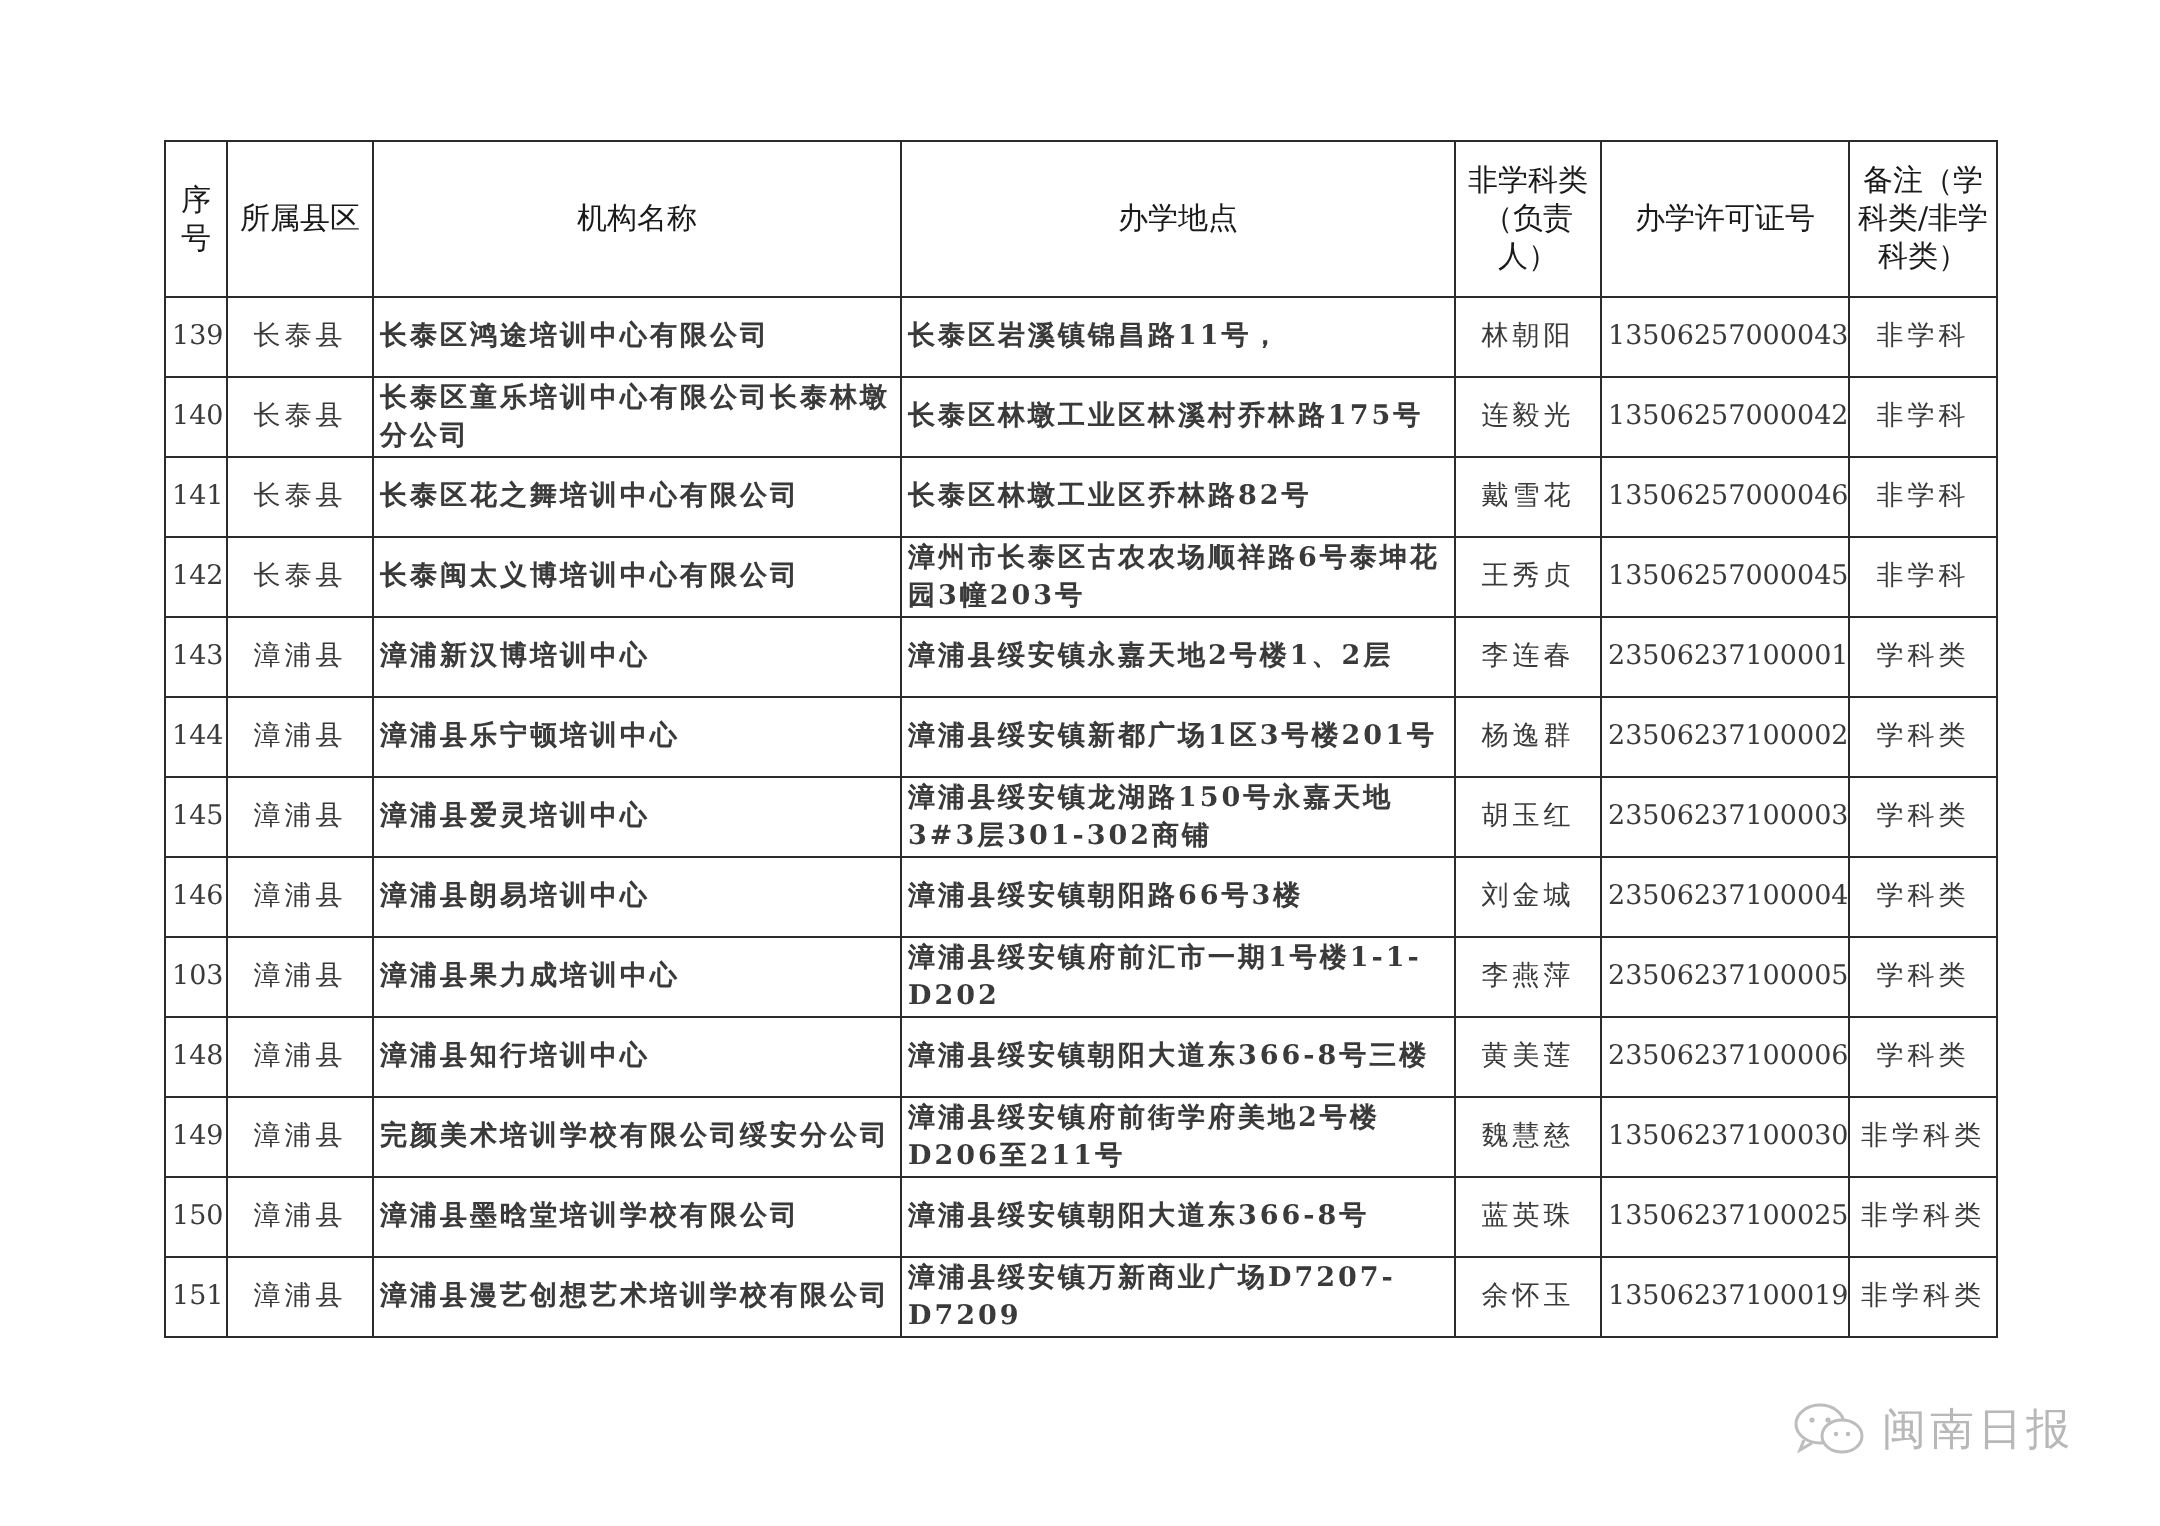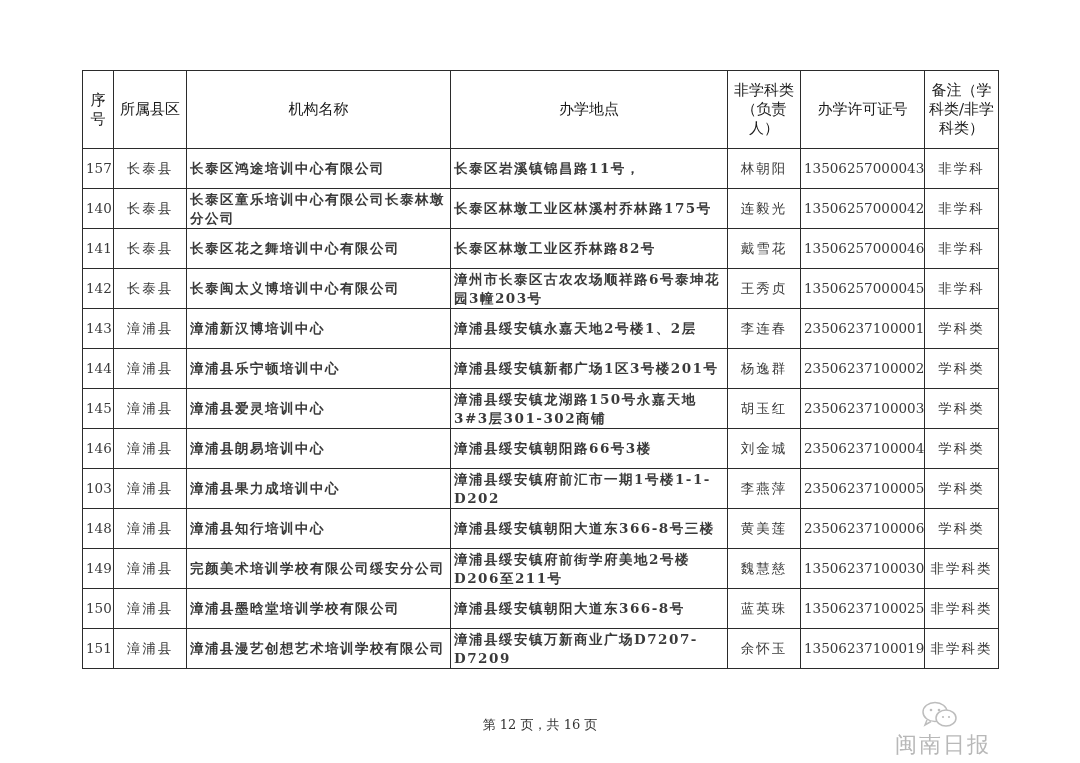--- a/index.html
+++ b/index.html
@@ -12,21 +12,21 @@
   table.roster th { height:77px; font-weight:normal; font-size:15px; line-height:19px;
                     color:#1a1a1a; text-align:center; vertical-align:middle; }
   table.roster td { height:39px; font-size:13.5px; line-height:19px; color:#3a3a3a; vertical-align:middle; }
   td.c-no, td.c-county, td.c-rep, td.c-license, td.c-note { text-align:center; }
   td.c-name, td.c-addr { text-align:left; letter-spacing:1.5px;font-weight:bold; }
   td.c-county, td.c-rep, td.c-note { letter-spacing:2px; }
   td.c-license { letter-spacing:0; font-size:13px; }
   .footer { position:absolute; top:716px; left:0; width:1080px; text-align:center;
             font-size:13px; color:#333; }
   .watermark { position:absolute; left:895px; top:700px; display:flex; align-items:center;
-               color:#b8b8b8; font-family:"DejaVu Sans", "Liberation Sans", sans-serif; font-size:22px; letter-spacing:2px;flex-direction:column; }
+               color:#b8b8b8; font-family:"DejaVu Sans", "Liberation Sans", sans-serif; font-size:22px; letter-spacing:2px; }
   .watermark svg { margin-right:6px; }
 </style>
 </head>
 <body>
 
 <div class="page">
   <table class="roster">
     <colgroup>
       <col style="width:31px">
       <col style="width:73px">
@@ -42,21 +42,21 @@
         <th>所属县区</th>
         <th>机构名称</th>
         <th>办学地点</th>
         <th>非学科类（负责人）</th>
         <th>办学许可证号</th>
         <th>备注（学科类/非学科类）</th>
       </tr>
     </thead>
     <tbody id="rows">
         <tr>
-          <td class="c-no">157</td>
+          <td class="c-no">139</td>
           <td class="c-county">长泰县</td>
           <td class="c-name">长泰区鸿途培训中心有限公司</td>
           <td class="c-addr">长泰区岩溪镇锦昌路11号，</td>
           <td class="c-rep">林朝阳</td>
           <td class="c-license">135062570000439</td>
           <td class="c-note">非学科</td>
         </tr>
         <tr>
           <td class="c-no">140</td>
           <td class="c-county">长泰县</td>
@@ -161,21 +161,20 @@
           <td class="c-county">漳浦县</td>
           <td class="c-name">漳浦县漫艺创想艺术培训学校有限公司</td>
           <td class="c-addr">漳浦县绥安镇万新商业广场D7207-D7209</td>
           <td class="c-rep">余怀玉</td>
           <td class="c-license">135062371000199</td>
           <td class="c-note">非学科类</td>
         </tr>
       </tbody>
   </table>
 
-  <div class="footer">第 12 页，共 16 页</div>
 
   <div class="watermark">
     <svg width="40" height="30" viewBox="0 0 40 30">
       <ellipse cx="15" cy="12" rx="12" ry="9.5" fill="none" stroke="#bdbdbd" stroke-width="1.5"></ellipse>
       <path d="M7 20 L5 25 L11 21.5" fill="none" stroke="#bdbdbd" stroke-width="1.5"></path>
       <circle cx="11" cy="10" r="1.3" fill="#bdbdbd"></circle>
       <circle cx="19" cy="10" r="1.3" fill="#bdbdbd"></circle>
       <ellipse cx="26" cy="18" rx="10" ry="8" fill="#fff" stroke="#bdbdbd" stroke-width="1.5"></ellipse>
       <circle cx="23" cy="17" r="1.1" fill="#bdbdbd"></circle>
       <circle cx="29" cy="17" r="1.1" fill="#bdbdbd"></circle>

